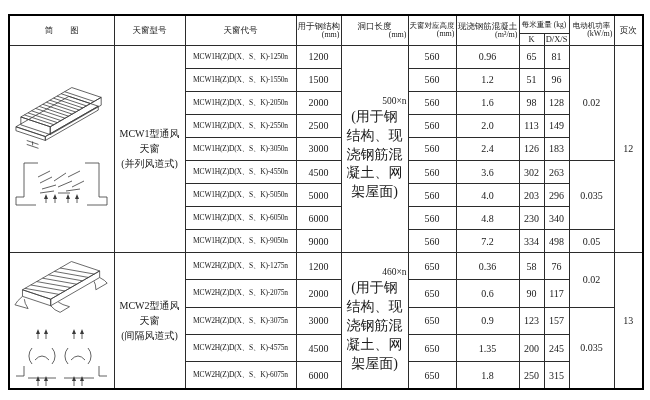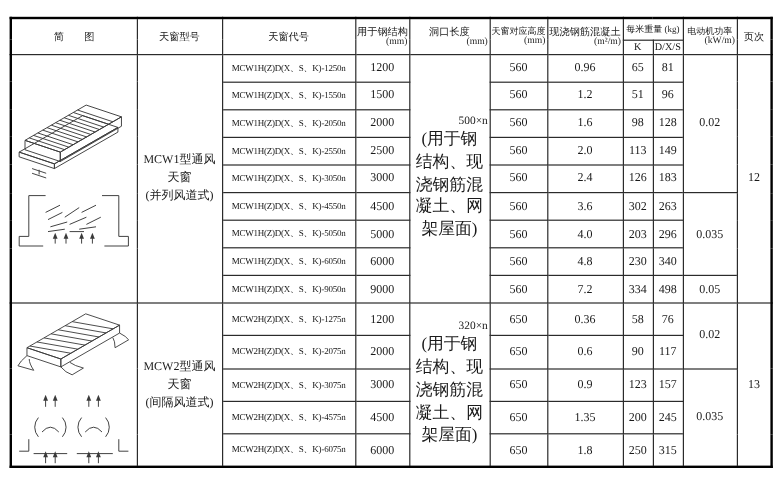--- a/index.html
+++ b/index.html
@@ -279,21 +279,21 @@
         </svg>
       </div>
     </td>
     <td class="c-model" rowspan="5">
       <div>MCW2型通风天窗</div>
       <div>(间隔风道式)</div>
     </td>
     <td class="c-code">MCW2H(Z)D(X、S、K)-1275n</td>
     <td class="c-num">1200</td>
     <td class="c-length" rowspan="5">
-      <div class="formula">320×n</div>
+      <div class="formula">460×n</div>
       <div class="note">(用于钢结构、现浇钢筋混凝土、网架屋面)</div>
     </td>
     <td class="c-num">650</td>
     <td class="c-num">0.36</td>
     <td class="c-num">58</td>
     <td class="c-num">76</td>
     <td class="c-num" rowspan="2">0.02</td>
     <td class="c-num" rowspan="5">13</td>
   </tr>
   <tr class="r-s2">

